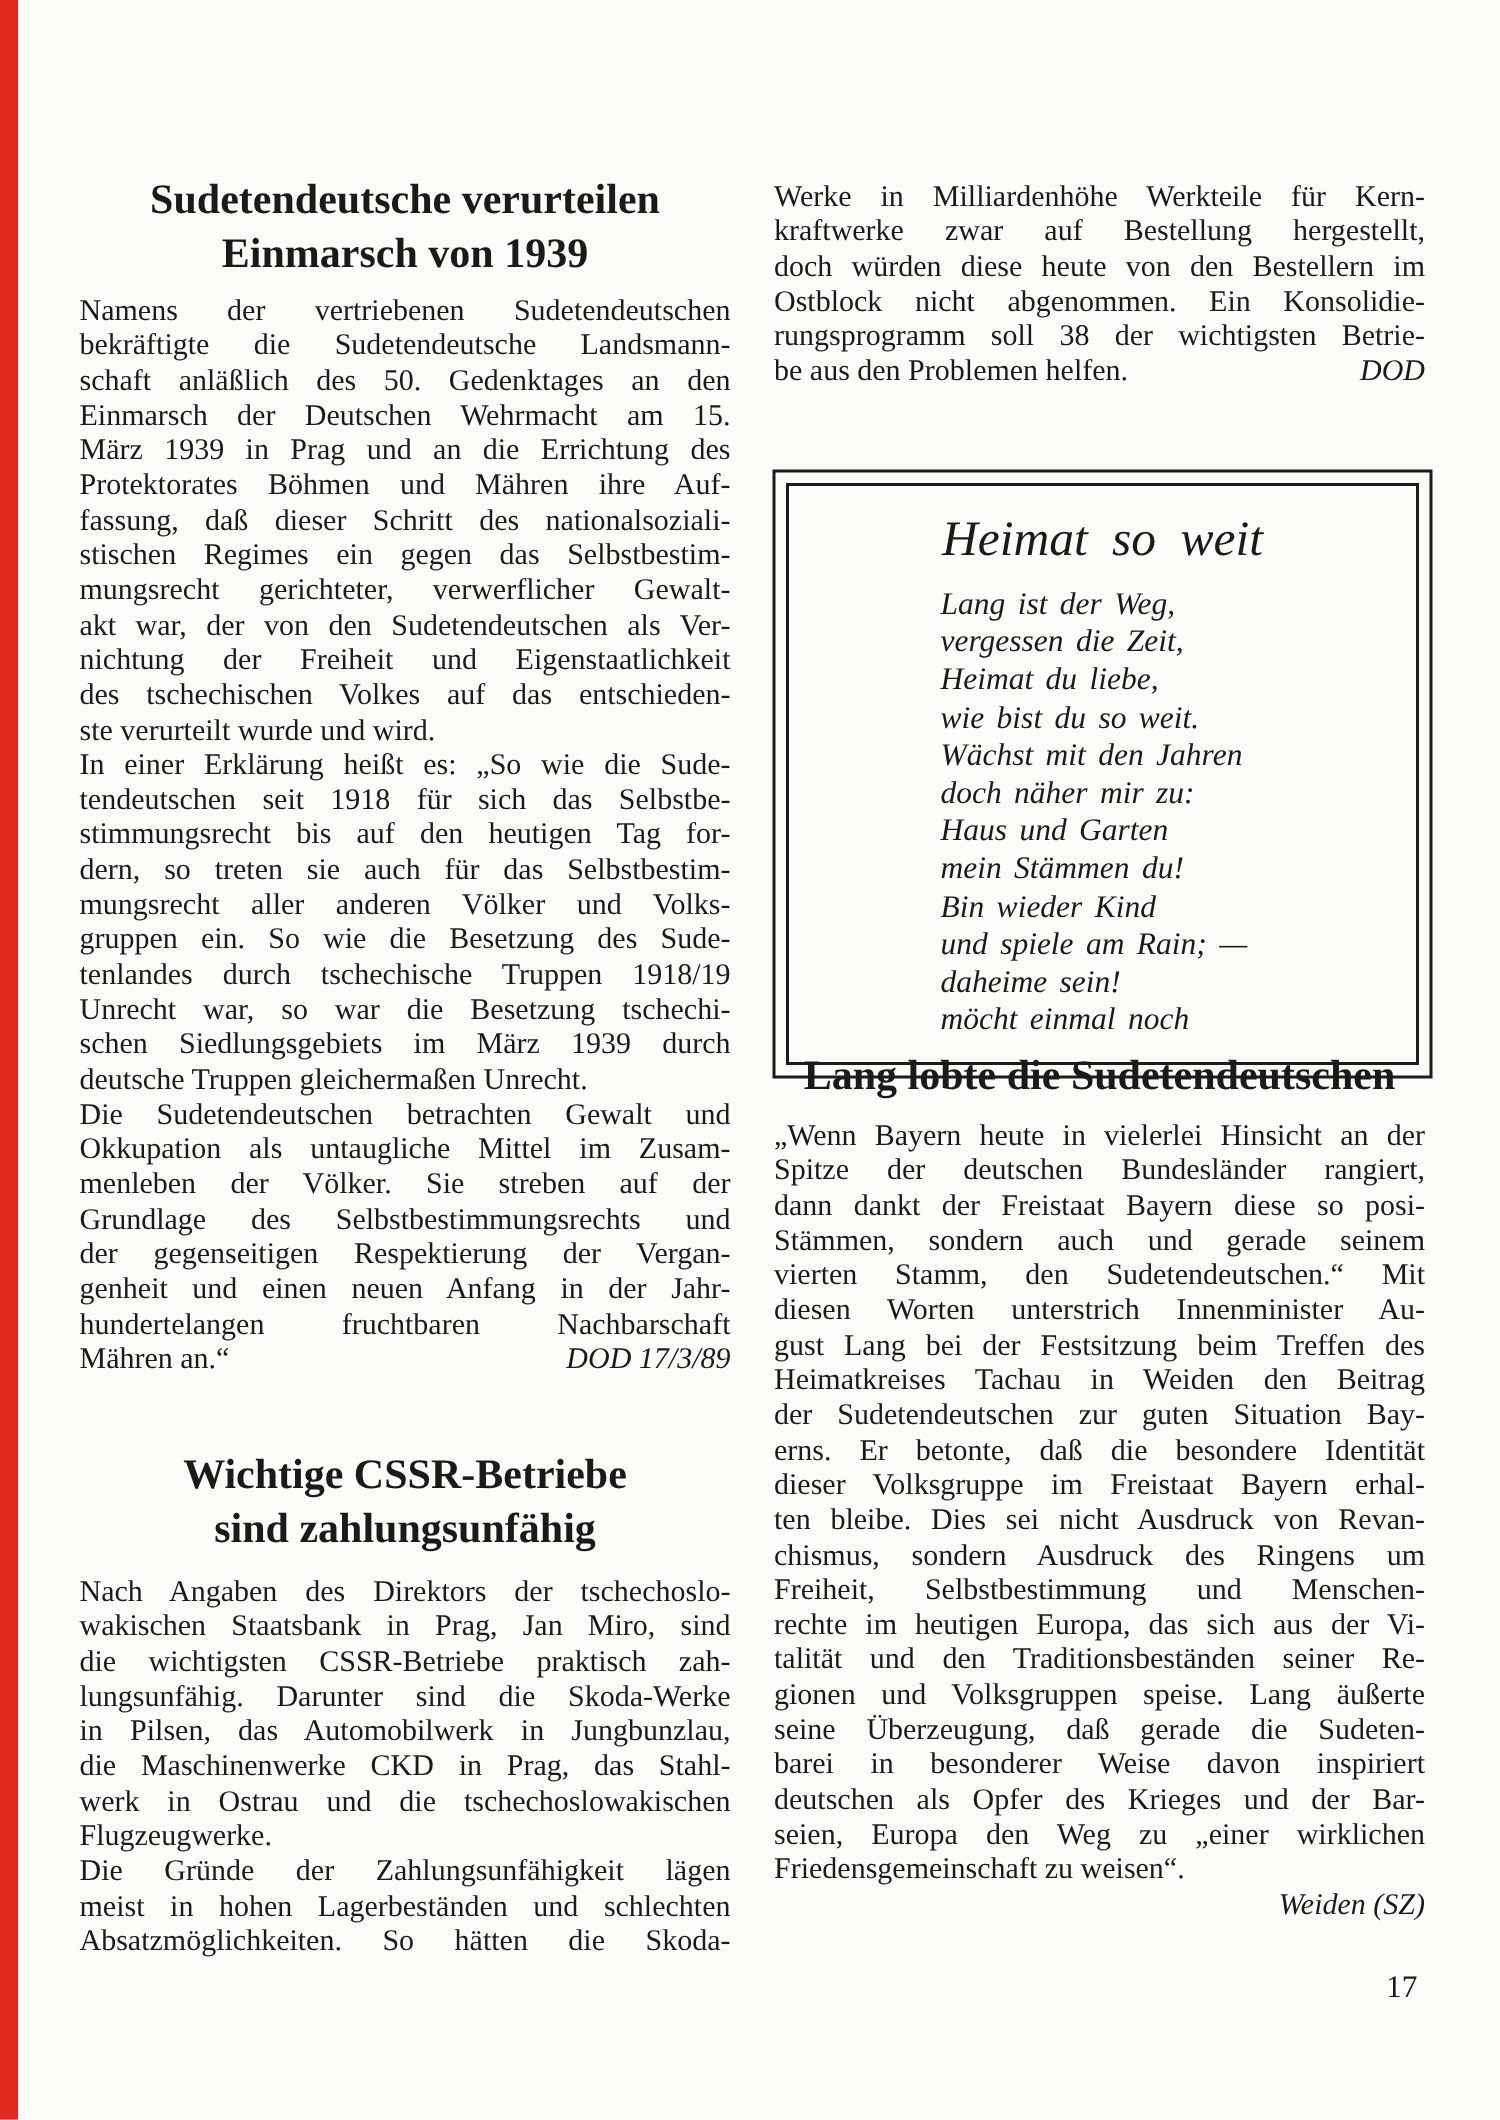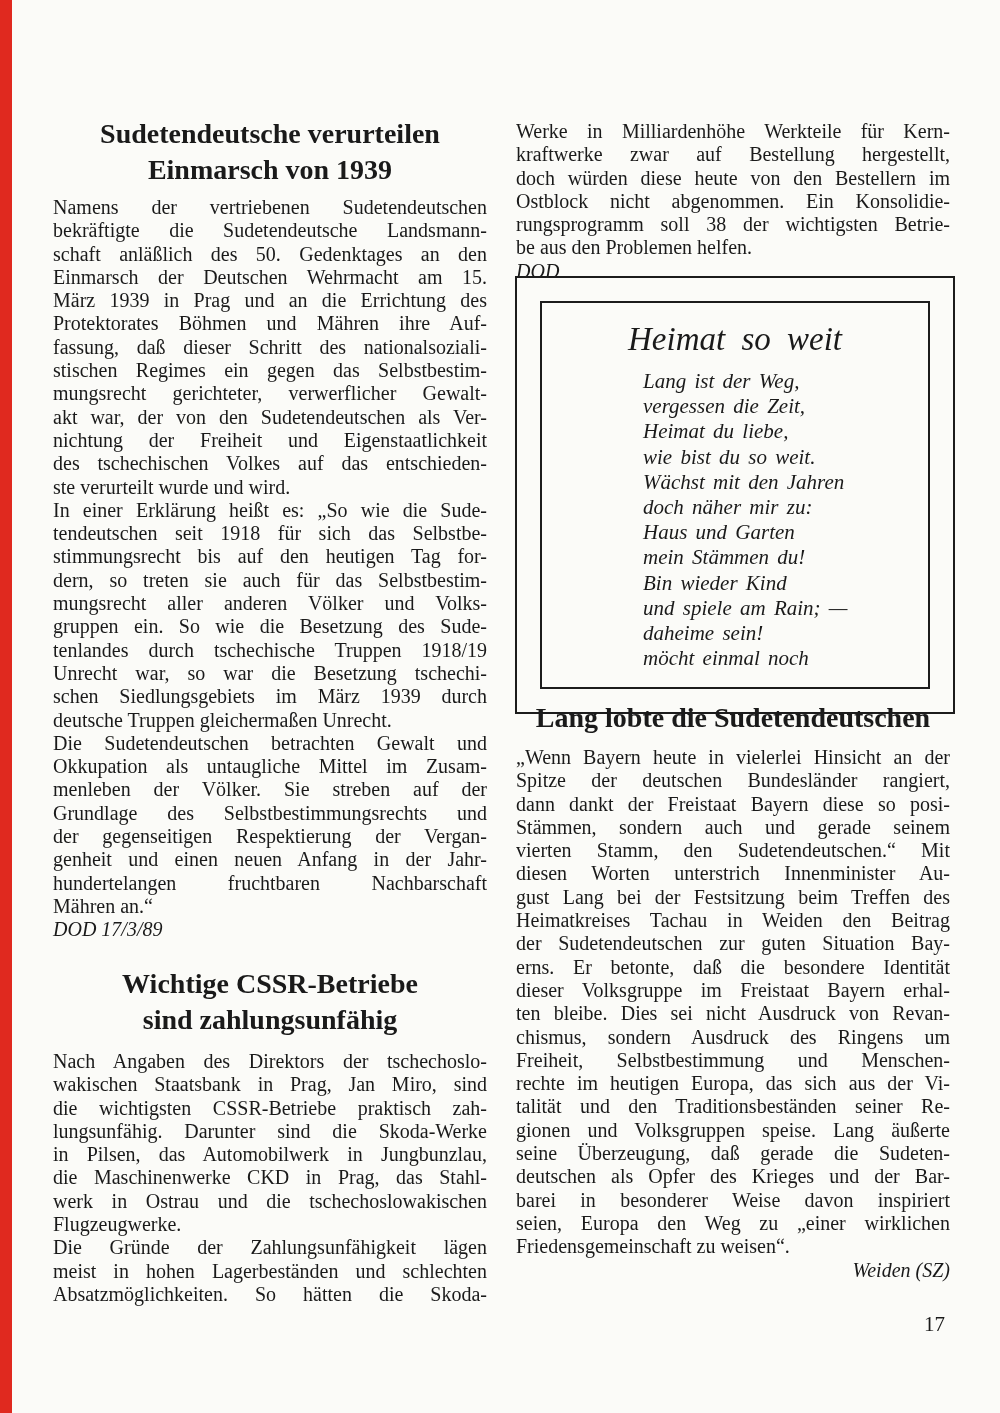--- a/index.html
+++ b/index.html
@@ -13,25 +13,25 @@
   .red-bar { position:absolute; left:0; top:0; width:12px; height:1413px; }
   .abs { position:absolute;font-family:Liberation Serif, serif; }
   
   .body-text { font-size:20px; line-height:23.3px; }
   .ln { text-align:justify; text-align-last:justify; white-space:normal; }
   .ln-last { text-align-last:left; }
   
   .headline { font-weight:bold; font-size:28px; line-height:36px; }
   .tl { text-align:center; text-align-last:center; }
   
-  .signoff { display:flex; justify-content:space-between; text-align:left; text-align-last:left;flex-direction:column; }
+  .signoff { display:flex; justify-content:space-between; text-align:left; text-align-last:left; }
   .attr { font-style:italic; }
   .attr-line { text-align:right; }
   
-  .poem-box { border:2px solid #1c1c1c; padding:23px; box-sizing:border-box; width:440px; }
+  .poem-box { border:2px solid #1c1c1c; padding:7px; box-sizing:border-box; width:440px;margin-top:37px; }
   .poem-inner { border:2px solid #1c1c1c; padding:16px 12px 16px 12px; }
   .poem-title { font-style:italic; font-size:33px; line-height:40px; text-align:center; word-spacing:8px; }
   .poem-lines { margin-top:10px; padding-left:89px; font-style:italic; font-size:21px; line-height:25.2px; }
   .pl { text-align:left; word-spacing:3px; }
   .page-num { font-size:21px; }
 </style>
 </head>
 <body>
 
 <div class="page" style="color: rgb(26, 26, 26);">
@@ -158,22 +158,22 @@
         <div class="ln">der Sudetendeutschen zur guten Situation Bay-</div>
         <div class="ln">erns. Er betonte, daß die besondere Identität</div>
         <div class="ln">dieser Volksgruppe im Freistaat Bayern erhal-</div>
         <div class="ln">ten bleibe. Dies sei nicht Ausdruck von Revan-</div>
         <div class="ln">chismus, sondern Ausdruck des Ringens um</div>
         <div class="ln">Freiheit, Selbstbestimmung und Menschen-</div>
         <div class="ln">rechte im heutigen Europa, das sich aus der Vi-</div>
         <div class="ln">talität und den Traditionsbeständen seiner Re-</div>
         <div class="ln">gionen und Volksgruppen speise. Lang äußerte</div>
         <div class="ln">seine Überzeugung, daß gerade die Sudeten-</div>
+        <div class="ln">barei in besonderer Weise davon inspiriert</div>
         <div class="ln">deutschen als Opfer des Krieges und der Bar-</div>
-        <div class="ln">barei in besonderer Weise davon inspiriert</div>
         <div class="ln">seien, Europa den Weg zu „einer wirklichen</div>
         <div class="ln ln-last">Friedensgemeinschaft zu weisen“.</div>
       </div>
     <div class="attr-line">
       <span class="attr">Weiden (SZ)</span>
     </div>
   </div>
 
   <div class="abs page-num" style="left:924px; top:1312px;">17</div>
 

